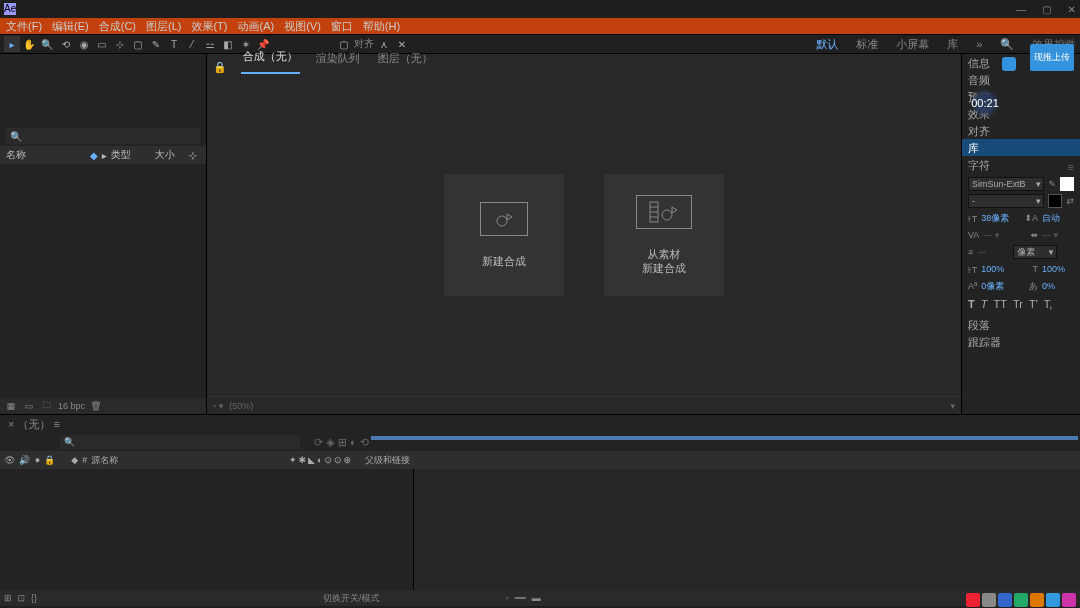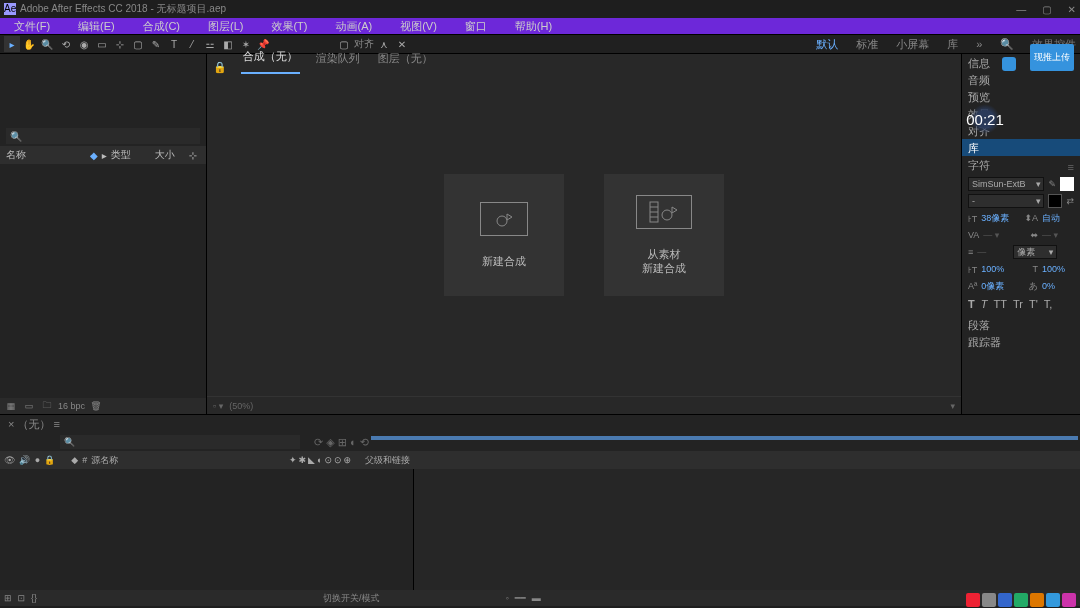--- a/index.html
+++ b/index.html
@@ -1,20 +1,20 @@
 <!DOCTYPE html>
 <html><head>
 <meta charset="utf-8">
 <style>
 *{margin:0;padding:0;box-sizing:border-box;font-family:"Microsoft YaHei",sans-serif;user-select:none}
 body{background:#1e1e1e;color:#ccc;font-size:11px;overflow:hidden;width:1080px;height:608px;position:relative}
 .titlebar{height:18px;background:#1e1e1e;display:flex;align-items:center;padding:0 4px;color:#888;font-size:10px}
 .titlebar .ae-icon{width:12px;height:12px;background:#9999ff;margin-right:4px;display:inline-block;font-size:10px;text-align:center;color:#000;line-height:12px}
 .titlebar .wincontrols{margin-left:auto;display:flex;gap:16px;color:#888}
-.menubar{height:16px;background:#6d28d9;display:flex;align-items:center;padding:0 12px;font-size:11px;color:#ccc;gap:24px}
+.menubar{height:16px;background:#c2410c;display:flex;align-items:center;padding:0 4px;font-size:11px;color:#ccc;gap:6px}
 .menubar span{padding:0 2px;cursor:pointer}
 .toolbar{height:20px;background:#202020;border-top:1px solid #000;border-bottom:1px solid #000;display:flex;align-items:center;padding:0 4px;gap:2px}
 .tool{width:16px;height:16px;display:flex;align-items:center;justify-content:center;color:#aaa;font-size:10px;cursor:pointer}
 .tool.active{background:#333;color:#6ab0ff}
 .toolbar .spacer{flex:1}
 .toolbar .right{display:flex;gap:18px;align-items:center;color:#888;font-size:11px}
 .toolbar .right span{cursor:pointer}
 .toolbar .right .active{color:#6ab0ff}
 .main{display:flex;height:360px}
 .leftcol{width:206px;display:flex;flex-direction:column;background:#232323}
@@ -38,21 +38,21 @@
 .card{width:120px;height:122px;background:#333;display:flex;flex-direction:column;align-items:center;justify-content:center;cursor:pointer;gap:18px}
 .card .ic{width:48px;height:34px;border:1px solid #888;position:relative}
 .card .ic svg{position:absolute;top:50%;left:50%;transform:translate(-50%,-50%)}
 .card .txt{font-size:11px;color:#bbb;text-align:center;line-height:14px}
 .viewer-footer{height:18px;background:#282828;border-top:1px solid #333;display:flex;align-items:center;padding:0 6px;gap:6px;font-size:9px;color:#666}
 .rightcol{width:118px;background:#232323;display:flex;flex-direction:column}
 .rp-row{height:17px;display:flex;align-items:flex-end;padding:0 6px;font-size:11px;color:#aaa;cursor:pointer}
 .rp-row.active{background:#174b7a;color:#fff}
 .rp-btn{margin-left:auto;background:#3593de;color:#fff;font-size:9px;padding:7px 4px;border-radius:2px}
 .rp-ic{width:14px;height:14px;background:#3593de;border-radius:3px;margin-right:2px}
-.badge{position:absolute;right:80px;top:104px;width:30px;height:30px;border-radius:50%;background:radial-gradient(circle,#2a3a5a 40%,transparent 70%);color:#fff;font-size:15px;display:flex;align-items:center;justify-content:center;z-index:10}
+.badge{position:absolute;right:80px;top:88px;width:30px;height:30px;border-radius:50%;background:radial-gradient(circle,#2a3a5a 40%,transparent 70%);color:#fff;font-size:11px;display:flex;align-items:center;justify-content:center;z-index:10}
 .char-panel{padding:4px 6px;background:#232323;display:flex;flex-direction:column;gap:3px}
 .char-row{display:flex;align-items:center;gap:4px;font-size:9px;color:#888}
 .char-sel{flex:1;height:14px;background:#2e2e2e;border:1px solid #111;color:#aaa;font-size:9px;padding:0 3px;display:flex;align-items:center;justify-content:space-between}
 .char-input{width:32px;height:14px;background:transparent;color:#6ab0ff;font-size:9px;display:flex;align-items:center}
 .swatch{width:14px;height:14px}
 .swatch.white{background:#fff}
 .swatch.black{background:#000;border:1px solid #555}
 .tt-btns{display:flex;gap:6px;padding:2px 0}
 .tt-btns span{font-size:11px;color:#aaa;cursor:pointer}
 .timeline-area{height:192px;display:flex;flex-direction:column;border-top:1px solid #000;background:#232323}
@@ -70,21 +70,20 @@
 .tl-footer{height:16px;background:#2a2a2a;display:flex;align-items:center;padding:0 4px;font-size:9px;color:#888;gap:6px}
 .tl-footer .mid{margin-left:280px}
 .taskbar{position:absolute;bottom:0;right:0;height:16px;display:flex;align-items:center;gap:2px;padding:0 4px}
 .taskbar .ti{width:14px;height:14px;border-radius:2px}
 </style>
 </head>
 <body>
 
 <div class="titlebar">
   <span class="ae-icon">Ae</span>
-  <span><span>Adobe After Effects CC 2018</span> - <span>无标题项目.aep</span></span>
   <div class="wincontrols">
     <span>—</span>
     <span>▢</span>
     <span>✕</span>
   </div>
 </div>
 
 <div class="menubar">
   <span>文件(F)</span>
   <span>编辑(E)</span>

